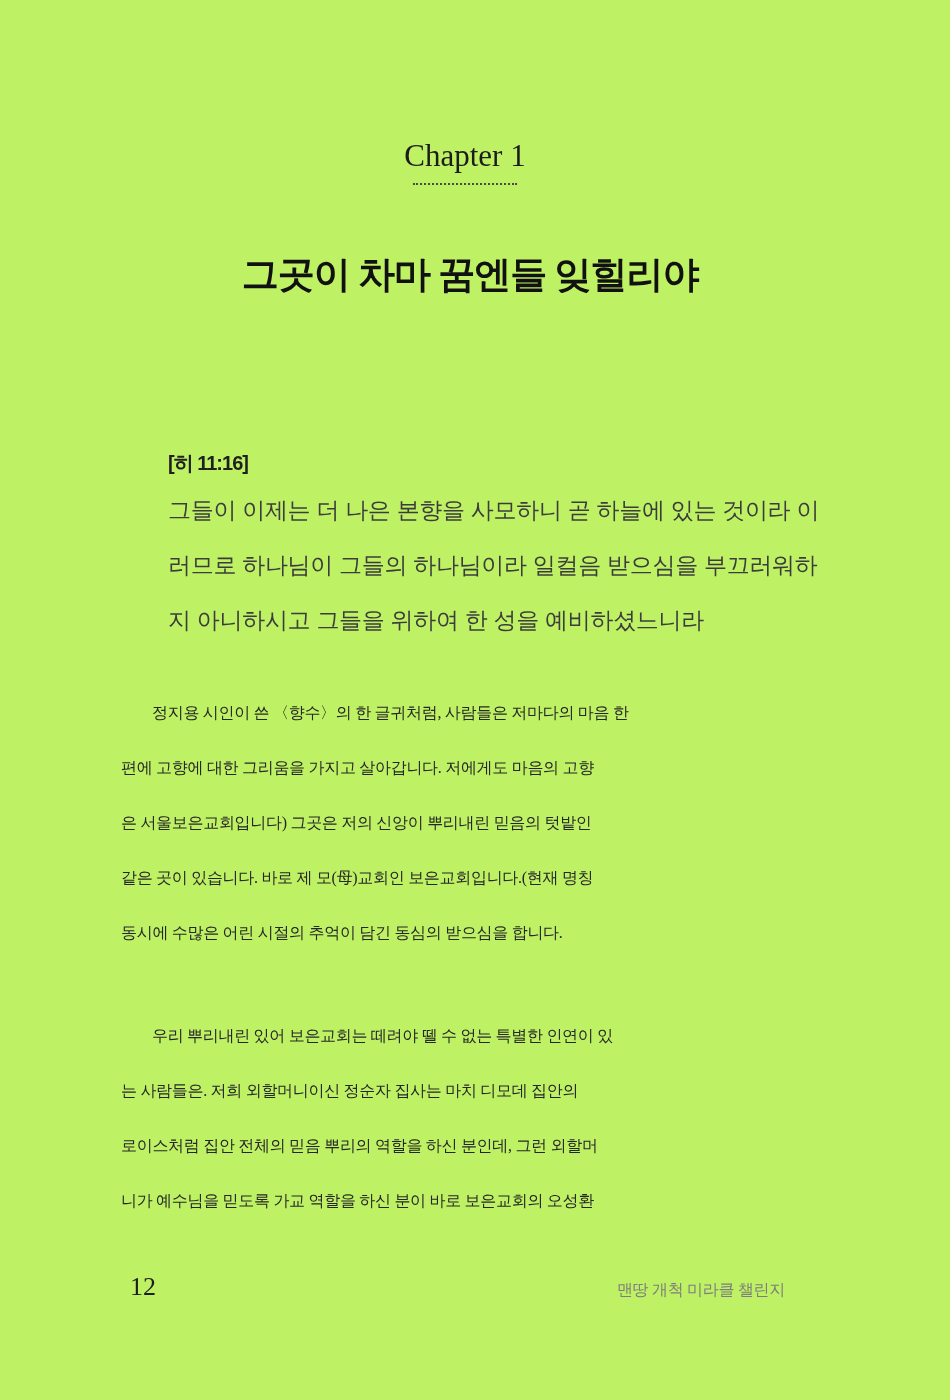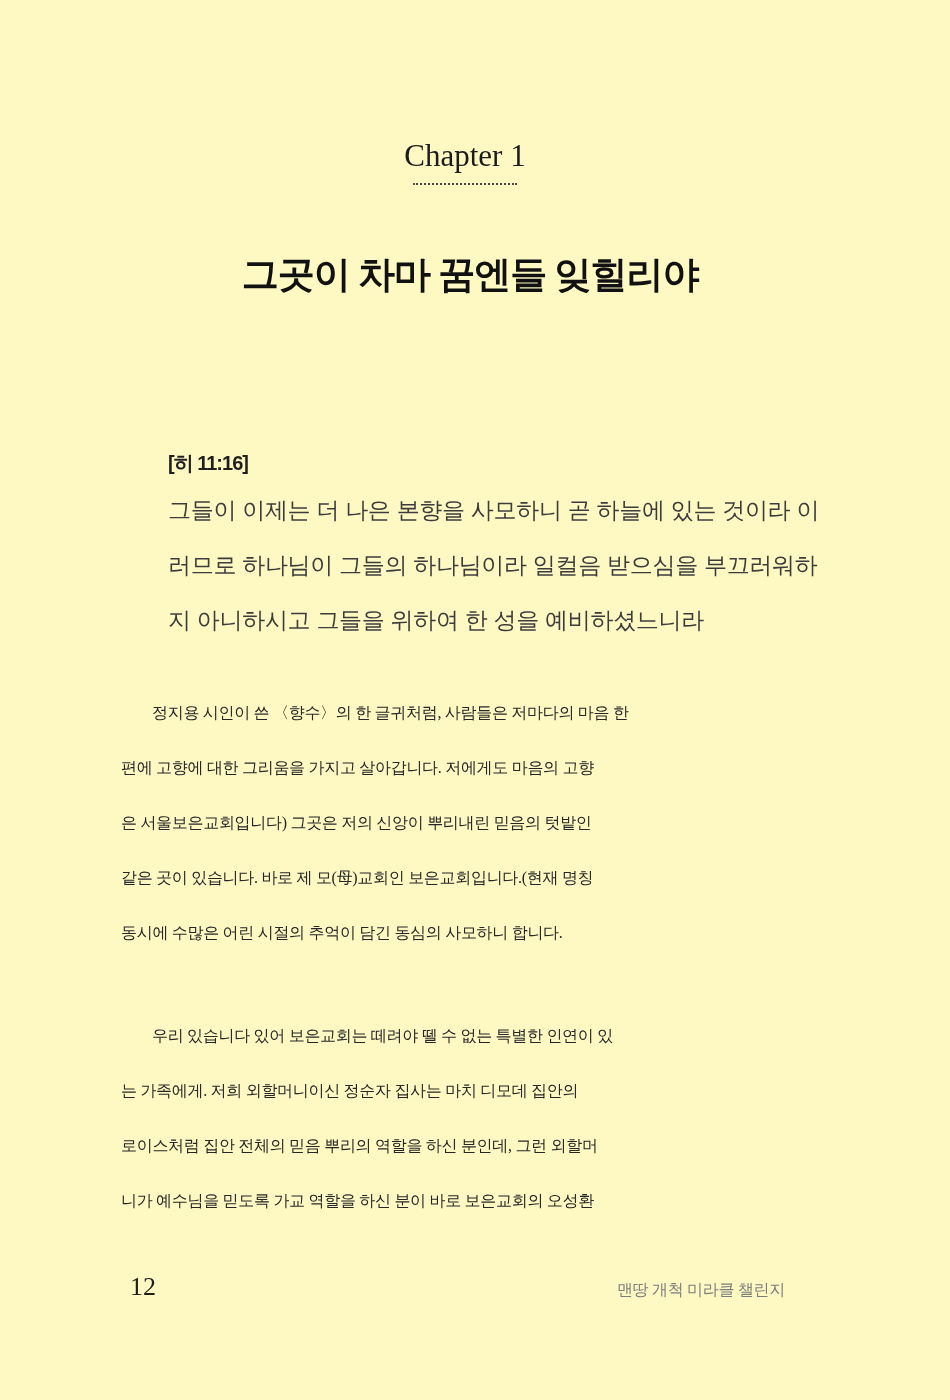--- a/index.html
+++ b/index.html
@@ -1,20 +1,20 @@
 <!DOCTYPE html>
 <html><head>
 <meta charset="utf-8">
 <style>
   html, body { margin: 0; padding: 0; background: #ffffff; }
   .page {
     position: relative;
     width: 950px;
     height: 1400px;
-    background: #fef9c3;
+    background: #bef264;
     overflow: hidden;
     color: #222222;
   }
 
   
   .chapter-label {
     position: absolute;
     top: 138px; left: 0; right: 20px;
     text-align: center;
     font-family: "Liberation Serif", "DejaVu Serif", serif;
@@ -118,25 +118,25 @@
     <div class="verse-line">러므로 하나님이 그들의 하나님이라 일컬음 받으심을 부끄러워하</div>
     <div class="verse-line">지 아니하시고 그들을 위하여 한 성을 예비하셨느니라</div>
   </section>
 
   <section class="body-text">
     <p class="para">
       <span class="body-line indent">정지용 시인이 쓴 〈향수〉의 한 글귀처럼, 사람들은 저마다의 마음 한</span>
       <span class="body-line">편에 고향에 대한 그리움을 가지고 살아갑니다. 저에게도 마음의 고향</span>
       <span class="body-line">은 서울보은교회입니다) 그곳은 저의 신앙이 뿌리내린 믿음의 텃밭인</span>
       <span class="body-line">같은 곳이 있습니다. 바로 제 모(母)교회인 보은교회입니다.(현재 명칭</span>
-      <span class="body-line">동시에 수많은 어린 시절의 추억이 담긴 동심의 사모하니 합니다.</span>
+      <span class="body-line">동시에 수많은 어린 시절의 추억이 담긴 동심의 받으심을 합니다.</span>
     </p>
     <p class="para">
-      <span class="body-line indent">우리 있습니다 있어 보은교회는 떼려야 뗄 수 없는 특별한 인연이 있</span>
-      <span class="body-line">는 가족에게. 저희 외할머니이신 정순자 집사는 마치 디모데 집안의</span>
+      <span class="body-line indent">우리 뿌리내린 있어 보은교회는 떼려야 뗄 수 없는 특별한 인연이 있</span>
+      <span class="body-line">는 사람들은. 저희 외할머니이신 정순자 집사는 마치 디모데 집안의</span>
       <span class="body-line">로이스처럼 집안 전체의 믿음 뿌리의 역할을 하신 분인데, 그런 외할머</span>
       <span class="body-line">니가 예수님을 믿도록 가교 역할을 하신 분이 바로 보은교회의 오성환</span>
     </p>
   </section>
 
   <footer class="footer">
     <span class="page-number">12</span>
     <span class="running-title">맨땅 개척 미라클 챌린지</span>
   </footer>
 

